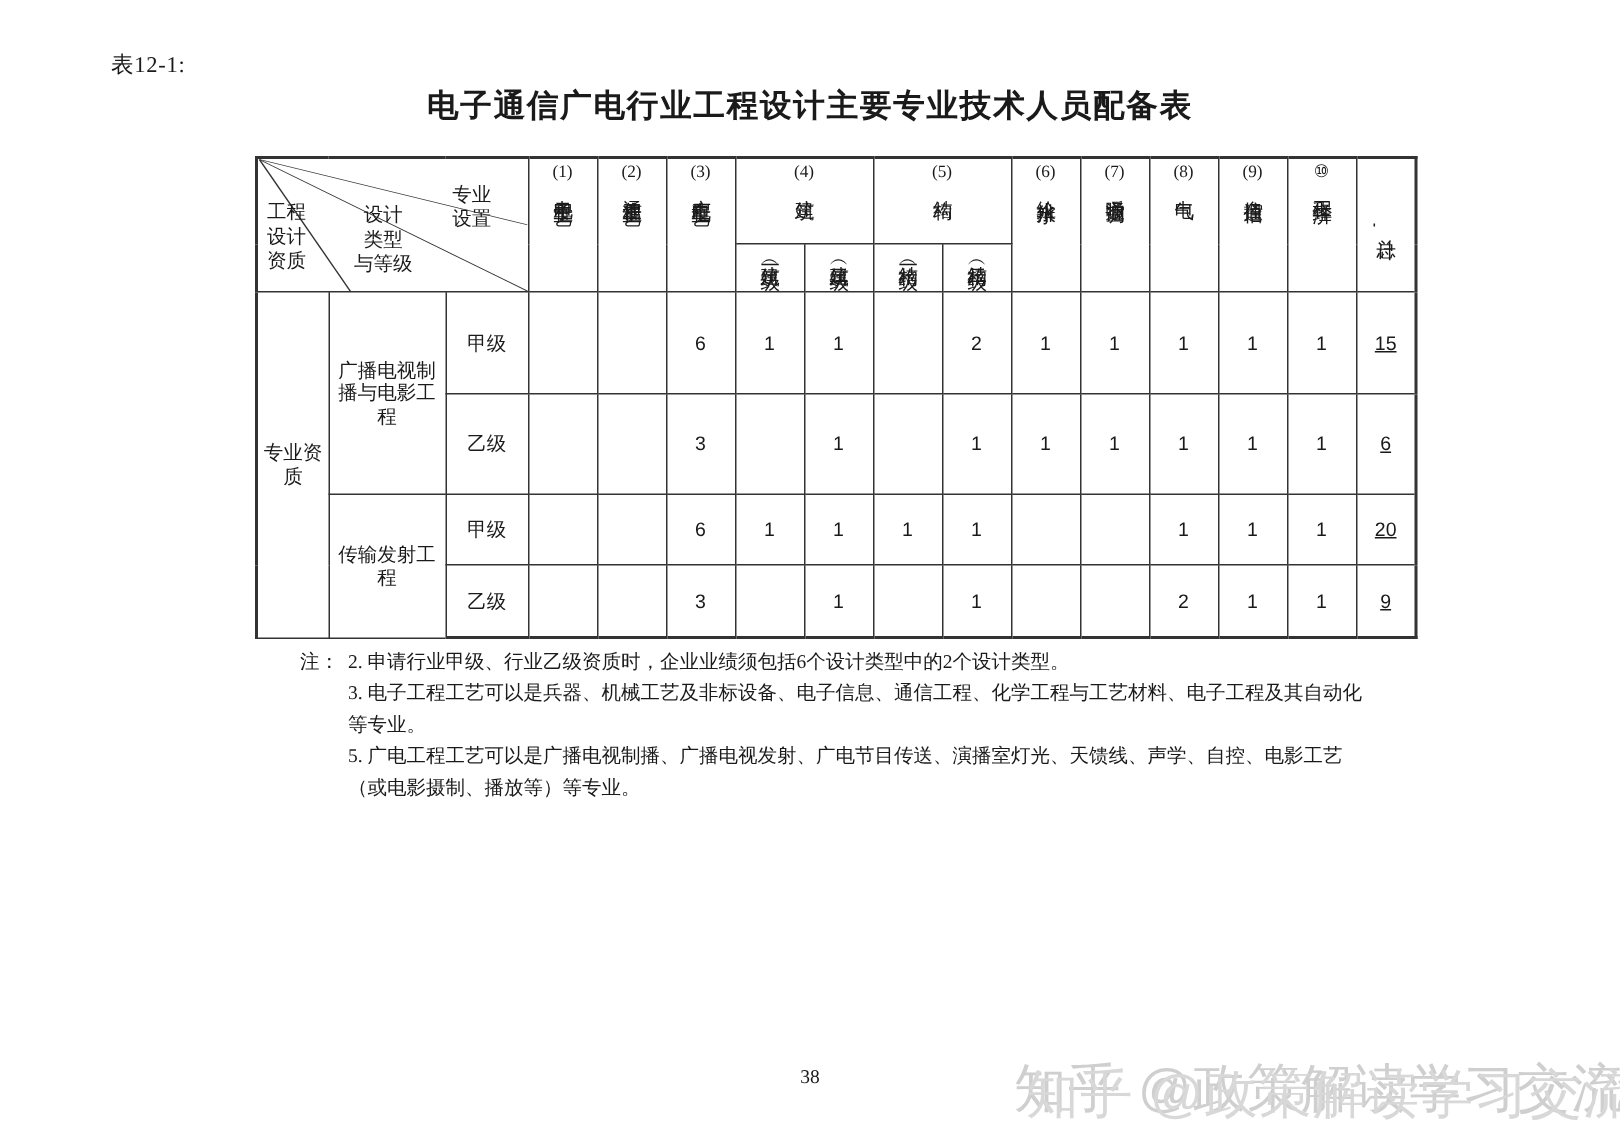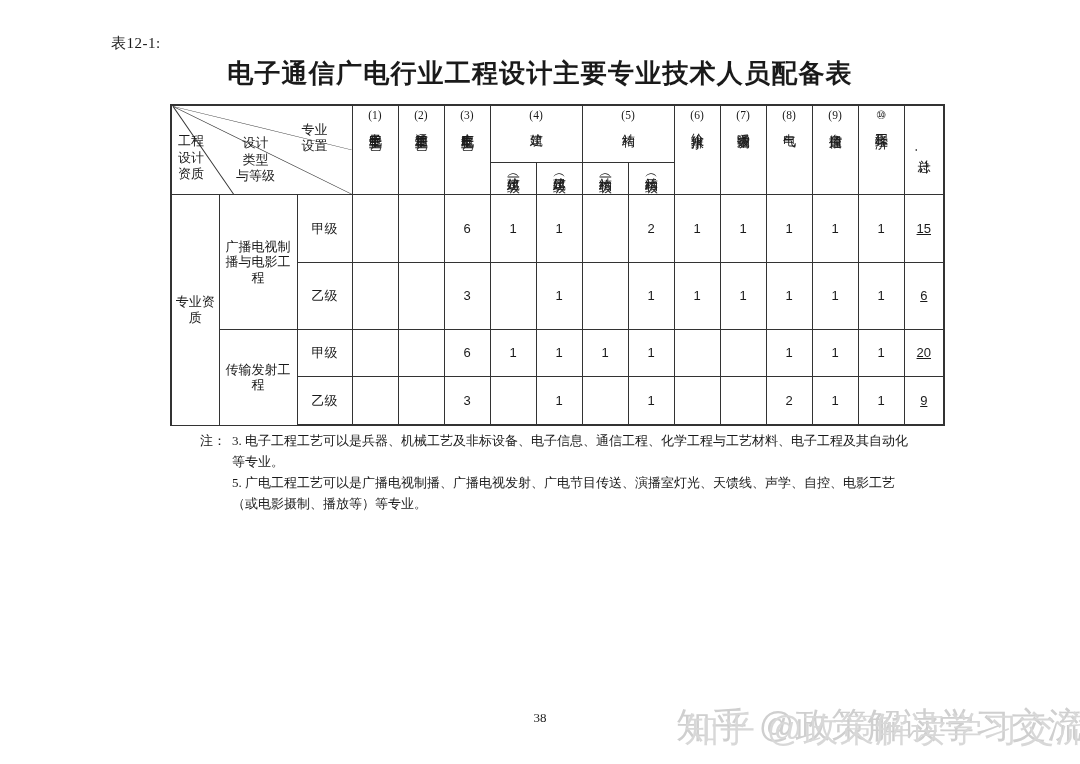--- a/index.html
+++ b/index.html
@@ -16,31 +16,30 @@
     overflow: hidden;
   }
 
   
   .table-label {
     position: absolute;
     left: 74px;
     top: 34px;
     font-size: 15px;
     letter-spacing: 0.5px;
-    margin-left: 37px;
   }
 
   
   .doc-title {
     position: absolute;
     left: 0;
     top: 56px;
     width: 1080px;
     text-align: center;
-    font-size: 26px;
+    font-size: 21px;
     font-weight: bold;
     letter-spacing: 1.2px;
     font-family: "Liberation Sans", "DejaVu Sans", sans-serif;
   }
 
   
   .table-wrap {
     position: absolute;
     left: 170px;
     top: 104px;
@@ -394,20 +393,21 @@
       <td class="numcell outer-r outer-b">9</td>
     </tr>
   </tbody>
     </table>
 </div>
 
 <div class="notes">
   <div class="note-row">
     <span class="note-head">注：</span>
     <span class="note-list">
+      <span class="note-item">2. 申请行业甲级、行业乙级资质时，企业业绩须包括6个设计类型中的2个设计类型。</span>
       <span class="note-item">3. 电子工程工艺可以是兵器、机械工艺及非标设备、电子信息、通信工程、化学工程与工艺材料、电子工程及其自动化等专业。</span>
       <span class="note-item">5. 广电工程工艺可以是广播电视制播、广播电视发射、广电节目传送、演播室灯光、天馈线、声学、自控、电影工艺（或电影摄制、播放等）等专业。</span>
     </span>
   </div>
 </div>
 
 <div class="page-number">38</div>
 <div class="watermark">
   <span>知乎 @政策解读学习交流</span>
   <span class="wm-dup">知乎 @政策解读学习交流</span>

